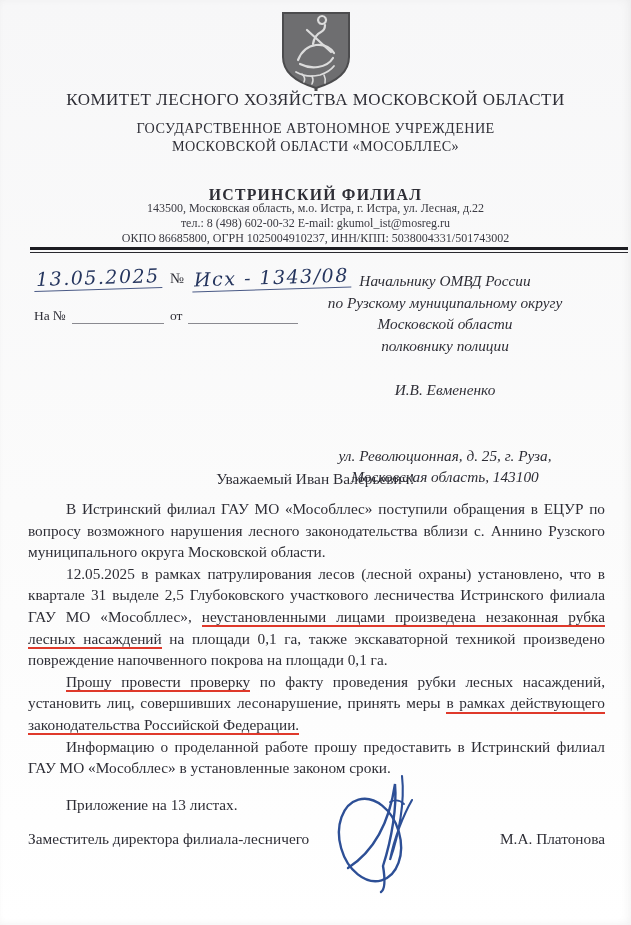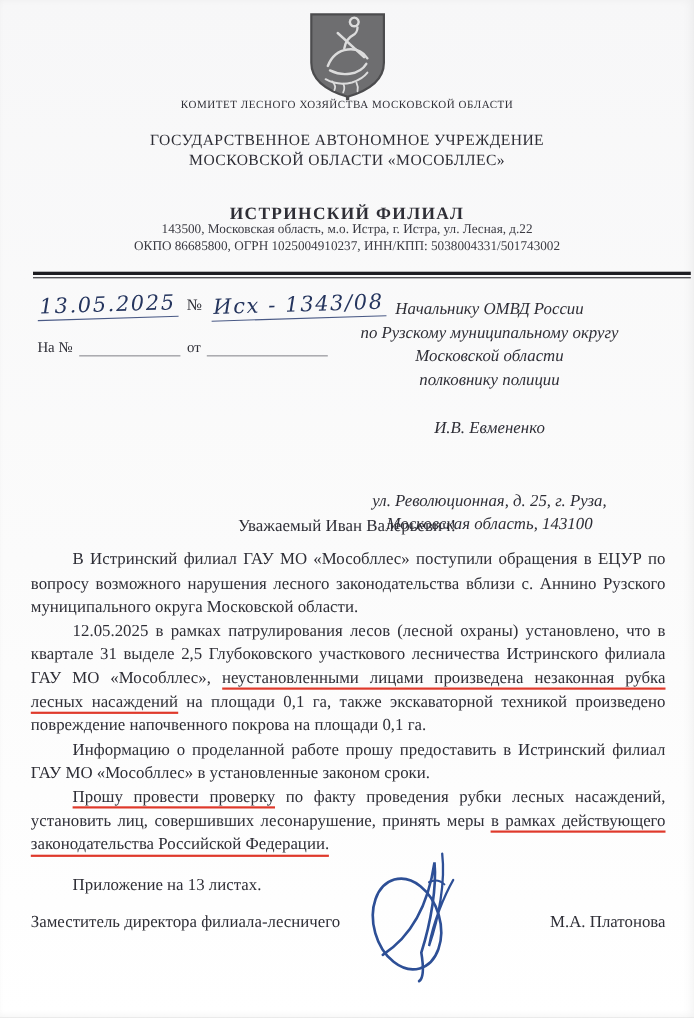--- a/index.html
+++ b/index.html
@@ -12,21 +12,21 @@
     font-family: "Liberation Serif", serif;
     color: #2e2e36;
     overflow: hidden;
     box-shadow: inset -4px 0 8px rgba(0,0,0,0.035), inset 0 -3px 6px rgba(0,0,0,0.02);
   }
   .abs { position: absolute; }
   .center { left: 0; right: 0; text-align: center; }
 
   
   .crest { top: 10px; left: 50%; transform: translateX(-50%); width: 80px; height: 82px; }
-  .h-committee { top: 90px; font-size: 10px; letter-spacing: 0.5px; }
+  .h-committee { top: 90px; font-size: 17px; letter-spacing: 0.5px; }
   .h-org { top: 119px; font-size: 14.2px; line-height: 1.28; letter-spacing: 0.4px; }
   .h-branch { top: 186px; font-size: 15.8px; font-weight: bold; letter-spacing: 1.2px; }
   .h-contact { top: 201px; font-size: 12px; line-height: 1.24; color: #3a3a42; }
   .rule { top: 247px; left: 30px; right: 3px; height: 6px;
           border-top: 3px solid #1d1d22; border-bottom: 1.6px solid #2a2a30; }
 
   
   .ref-left { top: 266px; left: 34px; width: 270px; }
   .hand-row { display: flex; align-items: flex-end; gap: 8px; }
   .handwriting {
@@ -79,20 +79,21 @@
   </svg>
 
   <div class="abs center h-committee">КОМИТЕТ ЛЕСНОГО ХОЗЯЙСТВА МОСКОВСКОЙ ОБЛАСТИ</div>
   <div class="abs center h-org">
     <div>ГОСУДАРСТВЕННОЕ АВТОНОМНОЕ  УЧРЕЖДЕНИЕ</div>
     <div>МОСКОВСКОЙ ОБЛАСТИ  «МОСОБЛЛЕС»</div>
   </div>
   <div class="abs center h-branch">ИСТРИНСКИЙ ФИЛИАЛ</div>
   <div class="abs center h-contact">
     <div>143500, Московская область, м.о. Истра, г. Истра, ул. Лесная, д.22</div>
+    <div>тел.: 8 (498) 602-00-32  E-mail: gkumol_ist@mosreg.ru</div>
     <div>ОКПО 86685800, ОГРН 1025004910237, ИНН/КПП: 5038004331/501743002</div>
   </div>
   <div class="abs rule"></div>
 
   <div class="abs ref-left">
     <div class="hand-row">
       <span class="handwriting hand-line">13.05.2025</span>
       <span class="no-label">№</span>
       <span class="handwriting hand-line">Исх - 1343/08</span>
     </div>
@@ -114,22 +115,22 @@
       <div>ул. Революционная, д. 25, г. Руза,</div>
       <div>Московская область, 143100</div>
     </div>
   </div>
 
   <div class="abs center salutation">Уважаемый Иван Валерьевич!</div>
 
   <div class="abs body">
     <p><span>В Истринский филиал ГАУ МО «Мособллес» поступили обращения в ЕЦУР по вопросу возможного нарушения лесного законодательства вблизи с. Аннино Рузского муниципального округа Московской области.</span></p>
     <p><span>12.05.2025 в рамках патрулирования лесов (лесной охраны) установлено, что в квартале 31 выделе 2,5 Глубоковского участкового лесничества Истринского филиала ГАУ МО «Мособллес», </span><span class="red-u">неустановленными лицами произведена незаконная рубка лесных насаждений</span><span> на площади 0,1 га, также экскаваторной техникой произведено повреждение напочвенного покрова на площади 0,1 га.</span></p>
+    <p><span class="red-u">Прошу провести проверку</span><span> по факту проведения рубки лесных насаждений, установить лиц, совершивших лесонарушение, принять меры </span><span class="red-u">в рамках действующего законодательства Российской Федерации.</span></p>
     <p><span>Информацию о проделанной работе прошу предоставить в Истринский филиал ГАУ МО «Мособллес» в установленные законом сроки.</span></p>
-    <p><span class="red-u">Прошу провести проверку</span><span> по факту проведения рубки лесных насаждений, установить лиц, совершивших лесонарушение, принять меры </span><span class="red-u">в рамках действующего законодательства Российской Федерации.</span></p>
     <p class="attachment">Приложение на  13 листах.</p>
   </div>
 
   <div class="abs sign-row">
     <span>Заместитель директора филиала-лесничего</span>
     <span>М.А. Платонова</span>
   </div>
   <svg class="abs sign-svg" viewBox="0 0 110 122" xmlns="http://www.w3.org/2000/svg">
     <g fill="none" stroke="#2d4f96" stroke-linecap="round">
       <ellipse cx="42" cy="68" rx="30" ry="42" transform="rotate(-16 42 68)" stroke-width="2.4"></ellipse>

